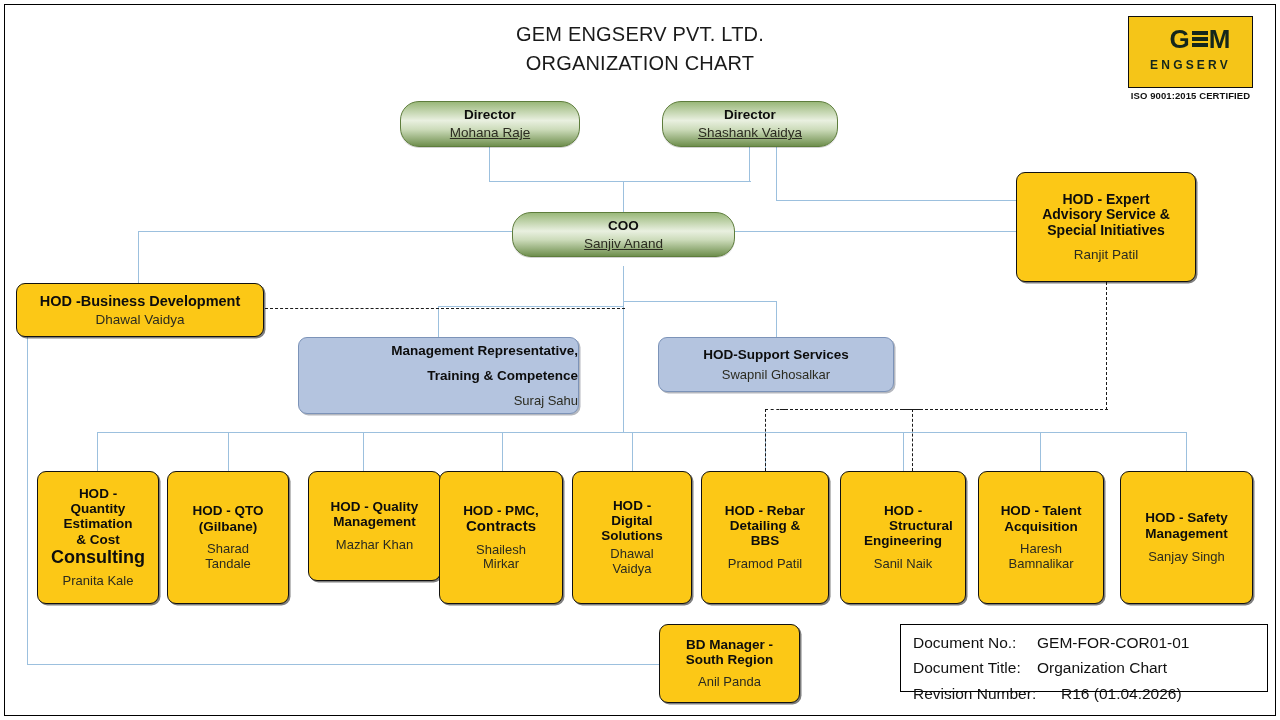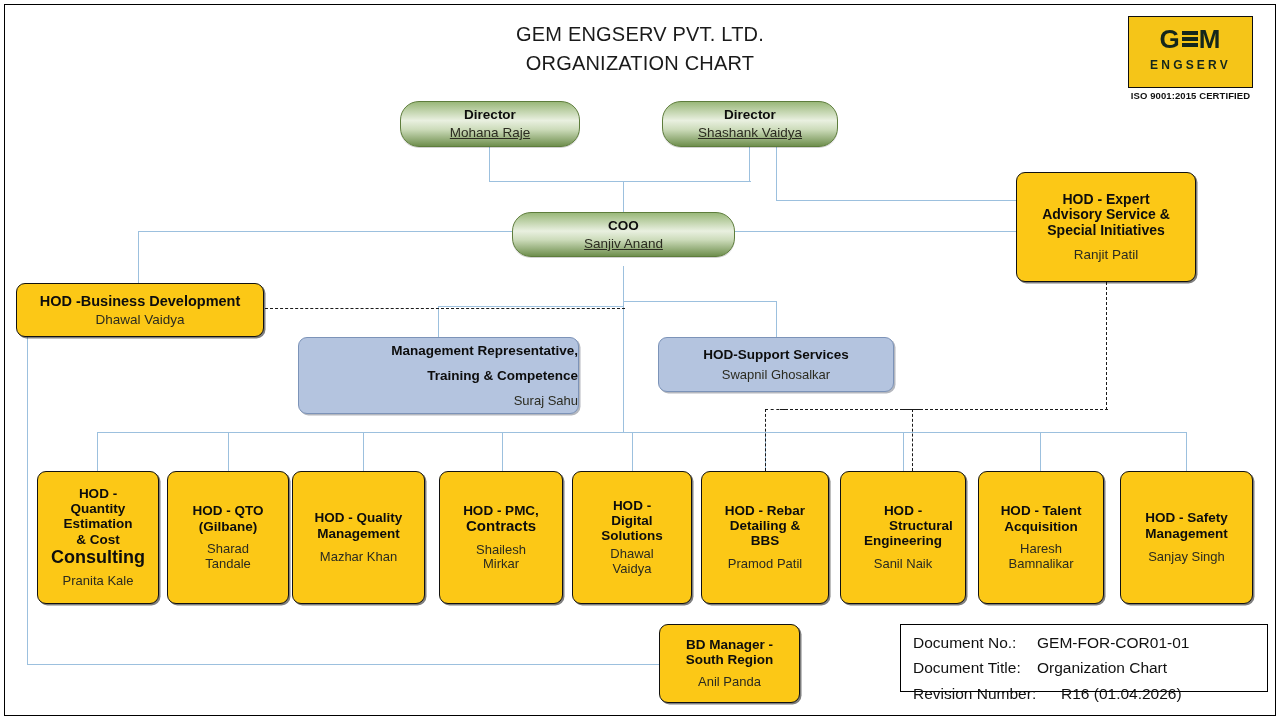--- a/index.html
+++ b/index.html
@@ -34,21 +34,21 @@
   
   #logo-wrap{
     position:absolute;left:1128px;top:16px;width:125px;height:90px;
   }
   #logo-box{
     position:absolute;left:0;top:0;width:125px;height:72px;
     background:#F5C518;border:1px solid #0f0f0f;
     box-sizing:border-box;
   }
   #logo-gem{
-    position:absolute;left:0;top:10px;width:125px;
+    position:absolute;left:10px;top:10px;width:125px;
     text-align:center;
     font-size:26px;font-weight:700;color:#14261c;
     letter-spacing:1px;line-height:1;
   }
   #logo-gem .bar-e{position:relative;display:inline-block;width:18px;height:24px;vertical-align:-5px;}
   #logo-gem .bar-e i{
     position:absolute;left:1px;width:16px;height:3.5px;background:#14261c;display:block;
   }
   #logo-gem .bar-e i:nth-child(1){top:2px;}
   #logo-gem .bar-e i:nth-child(2){top:8px;}
@@ -237,21 +237,21 @@
     <div class="person" style="font-size:13px;margin-top:7px;">Pranita Kale</div>
   </div>
 
   <div class="node yellow" style="left:167px;top:471px;width:122px;height:133px;">
     <div class="role" style="font-size:13.5px;">HOD - QTO</div>
     <div class="role" style="font-size:13.5px;">(Gilbane)</div>
     <div class="person" style="font-size:13px;margin-top:8px;">Sharad</div>
     <div class="person" style="font-size:13px;">Tandale</div>
   </div>
 
-  <div class="node yellow" style="left:292px;top:471px;width:133px;height:133px;">
+  <div class="node yellow" style="left:308px;top:471px;width:133px;height:110px;">
     <div class="role" style="font-size:13.5px;">HOD - Quality</div>
     <div class="role" style="font-size:13.5px;">Management</div>
     <div class="person" style="font-size:13px;margin-top:9px;">Mazhar Khan</div>
   </div>
 
   <div class="node yellow" style="left:439px;top:471px;width:124px;height:133px;">
     <div class="role" style="font-size:13.5px;">HOD - PMC,</div>
     <div class="role" style="font-size:15px;">Contracts</div>
     <div class="person" style="font-size:13px;margin-top:8px;">Shailesh</div>
     <div class="person" style="font-size:13px;">Mirkar</div>

